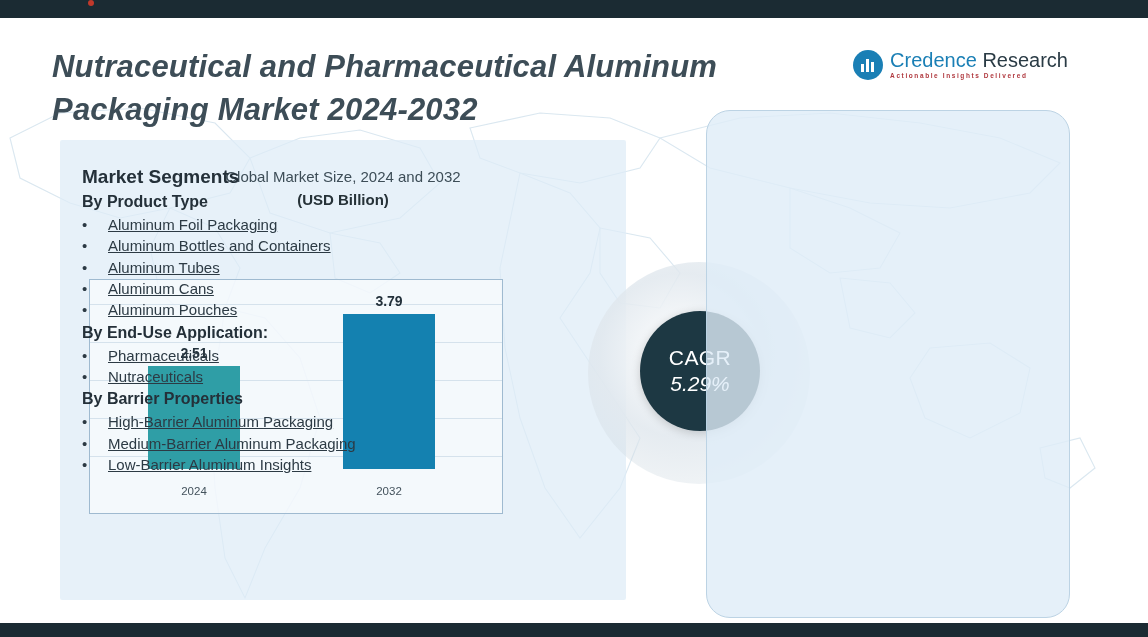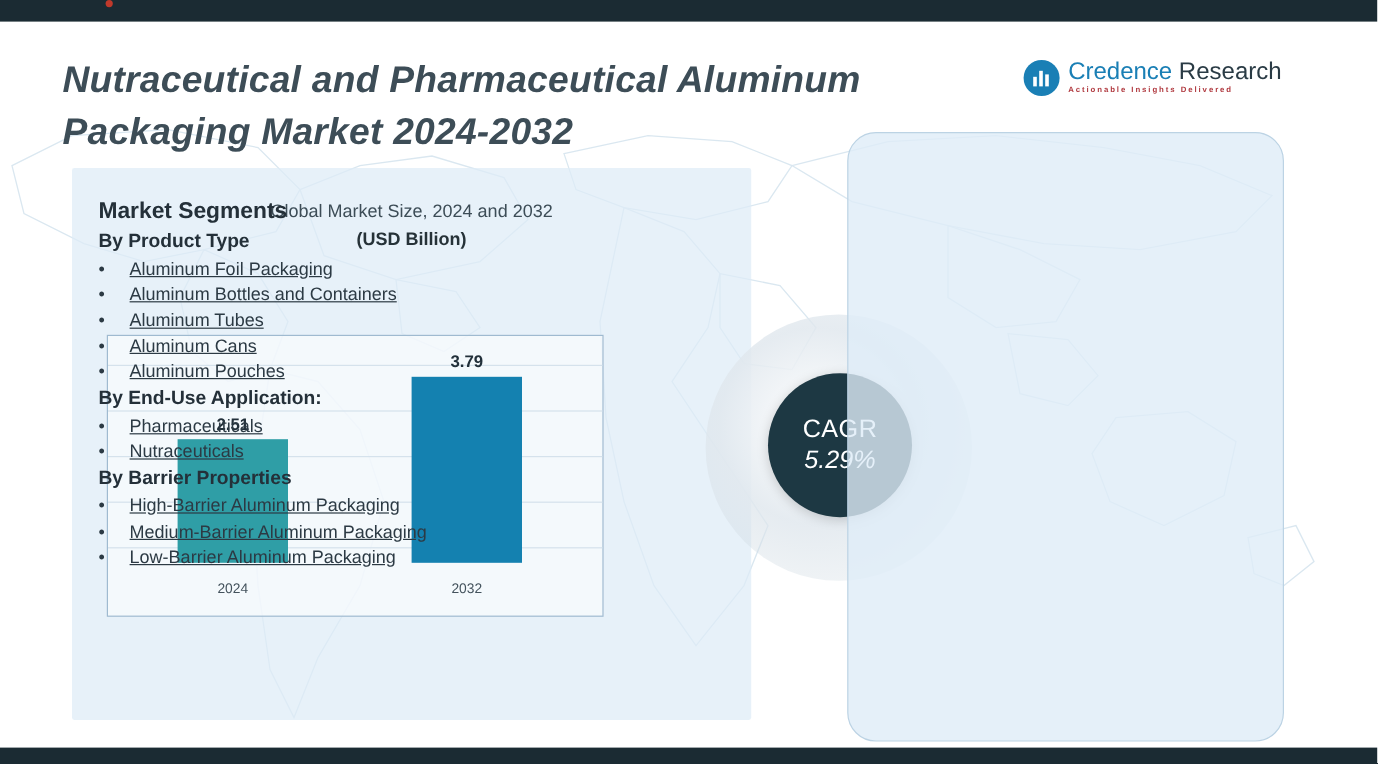--- a/index.html
+++ b/index.html
@@ -370,17 +370,17 @@
     <div class="seg-item">
       <span class="seg-bullet">•</span>
       <span class="seg-text">High-Barrier Aluminum Packaging</span>
     </div>
     <div class="seg-item">
       <span class="seg-bullet">•</span>
       <span class="seg-text">Medium-Barrier Aluminum Packaging</span>
     </div>
     <div class="seg-item">
       <span class="seg-bullet">•</span>
-      <span class="seg-text">Low-Barrier Aluminum Packaging</span>
+      <span class="seg-text">Low-Barrier Aluminum Insights</span>
     </div>
   </div>
 
 </div>
 
 </body></html>

